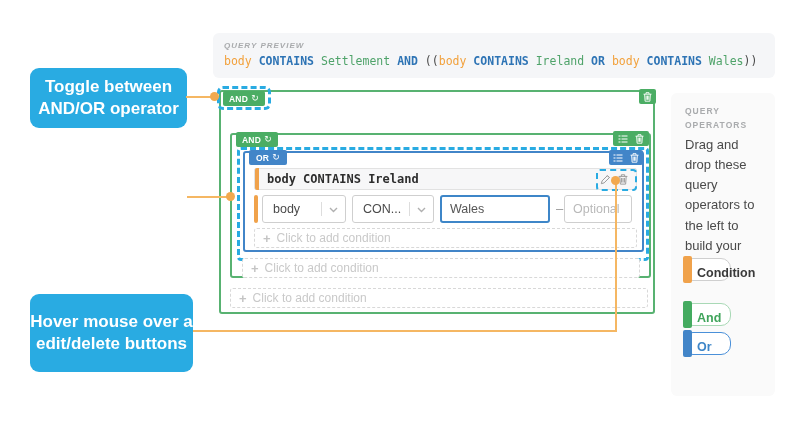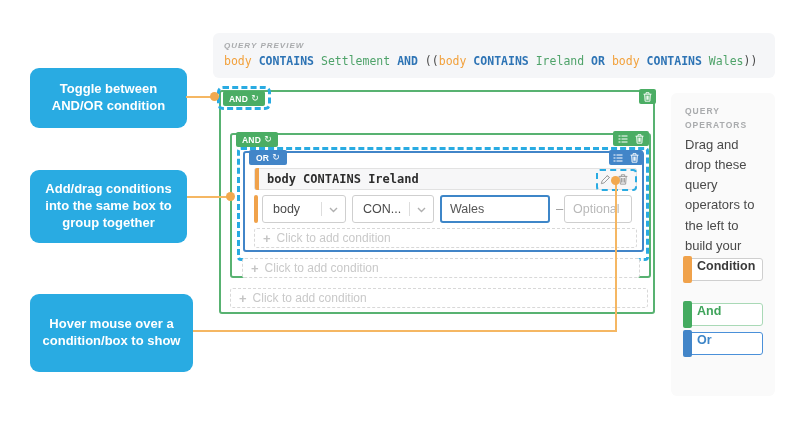--- a/index.html
+++ b/index.html
@@ -15,21 +15,21 @@
   .qp-code { position:absolute; left:11px; top:21px; font-family:"DejaVu Sans Mono", monospace;
              font-size:11.5px; white-space:pre; color:#4a4a4a; }
   .tok-field { color:#F2A13C; }
   .tok-op { color:#2E74B5; font-weight:bold;margin-top:42px; }
   .tok-val { color:#4FA36A; }
   .tok-par { color:#4a4a4a; }
   .tok-p { color:#4a4a4a; }
 
   
   .callout { background:#29ABE2; border-radius:9px; color:#fff; font-weight:bold;
-             font-size:13px; line-height:1.3; display:flex; flex-direction:column;
+             font-size:17px; line-height:1.3; display:flex; flex-direction:column;
              justify-content:center; text-align:center; }
   #callout-toggle { left:30px; top:68px; width:157px; height:60px; }
   #callout-drag   { left:30px; top:170px; width:157px; height:73px; }
   #callout-hover  { left:30px; top:294px; width:163px; height:78px; }
 
   
   .conn { background:#F5B763; }
   .dot { width:9px; height:9px; border-radius:50%; background:#F2A94F; }
 
   
@@ -70,22 +70,22 @@
   .finput.focused { border:2px solid #3E86C8; }
   .finput::placeholder { color:#b9b9b9; }
   .fdash { position:absolute; color:#999; font-size:13px; }
 
   
   .ops { left:671px; top:93px; width:104px; height:303px; background:#fafafa; border-radius:6px; }
   .ops-title { position:absolute; left:14px; top:11px; width:68px; font-size:8.5px; font-weight:bold;
                letter-spacing:1px; color:#a9abad; line-height:1.7; }
   .ops-desc { position:absolute; left:14px; top:42px; width:78px; font-size:13px; color:#4a4a4a;
               line-height:1.55; }
-  .op-btn { position:absolute; left:12px; width:80px; height:23px; background:#fff;
-            border:1px solid #cfcfcf; border-radius:3px; display:flex; align-items:flex-start;
+  .op-btn { position:absolute; left:12px; width:48px; height:23px; background:#fff;
+            border:1px solid #cfcfcf; border-radius:10px; display:flex; align-items:flex-end;
             padding-left:13px; font-size:12.5px; font-weight:bold; color:#3a3a3a; }
   .op-accent { position:absolute; left:-1px; top:-3px; width:9px; height:27px; border-radius:2px;
                background:#F0A24B; }
   .op-btn.and { border-color:#a9d9b6; color:#3FA45B; }
   .op-btn.and .op-accent { background:#44AB60; }
   .op-btn.or { border-color:#4a90d9; color:#3E86C8; }
   .op-btn.or .op-accent { background:#4285C8; }
   .op-btn.not { border-color:#de4046; color:#D9363E; }
   .op-btn.not .op-accent { background:#D9363E; }
 </style>
@@ -94,30 +94,25 @@
 
 <div class="stage">
 
   <div class="abs qp">
     <div class="qp-label">QUERY PREVIEW</div>
     <div class="qp-code"><span class="tok-field">body</span><span class="tok-p"> </span><span class="tok-op">CONTAINS</span><span class="tok-p"> </span><span class="tok-val">Settlement</span><span class="tok-p"> </span><span class="tok-op">AND</span><span class="tok-par"> ((</span><span class="tok-field">body</span><span class="tok-p"> </span><span class="tok-op">CONTAINS</span><span class="tok-p"> </span><span class="tok-val">Ireland</span><span class="tok-p"> </span><span class="tok-op">OR</span><span class="tok-p"> </span><span class="tok-field">body</span><span class="tok-p"> </span><span class="tok-op">CONTAINS</span><span class="tok-p"> </span><span class="tok-val">Wales</span><span class="tok-par">))</span></div>
   </div>
 
   <div class="abs callout" id="callout-toggle">
     <div>Toggle between</div>
-    <div>AND/OR condition</div>
-  </div>
-  <div class="abs callout" id="callout-drag">
-    <div>Add/drag conditions</div>
-    <div>into the same box to</div>
-    <div>group together</div>
+    <div>AND/OR operator</div>
   </div>
   <div class="abs callout" id="callout-hover">
     <div>Hover mouse over a</div>
-    <div>condition/box to show</div>
+    <div>edit/delete buttons</div>
   </div>
 
   <div class="group" style="left:219px; top:90px; width:436px; height:224px;">
 
     <div class="hl" style="left:-4px; top:-6px; width:54px; height:24px;"></div>
     <div class="badge" style="left:2px; top:-1px; width:42px;">
       <span>AND</span>
       <span class="refresh">↻</span>
     </div>
 

